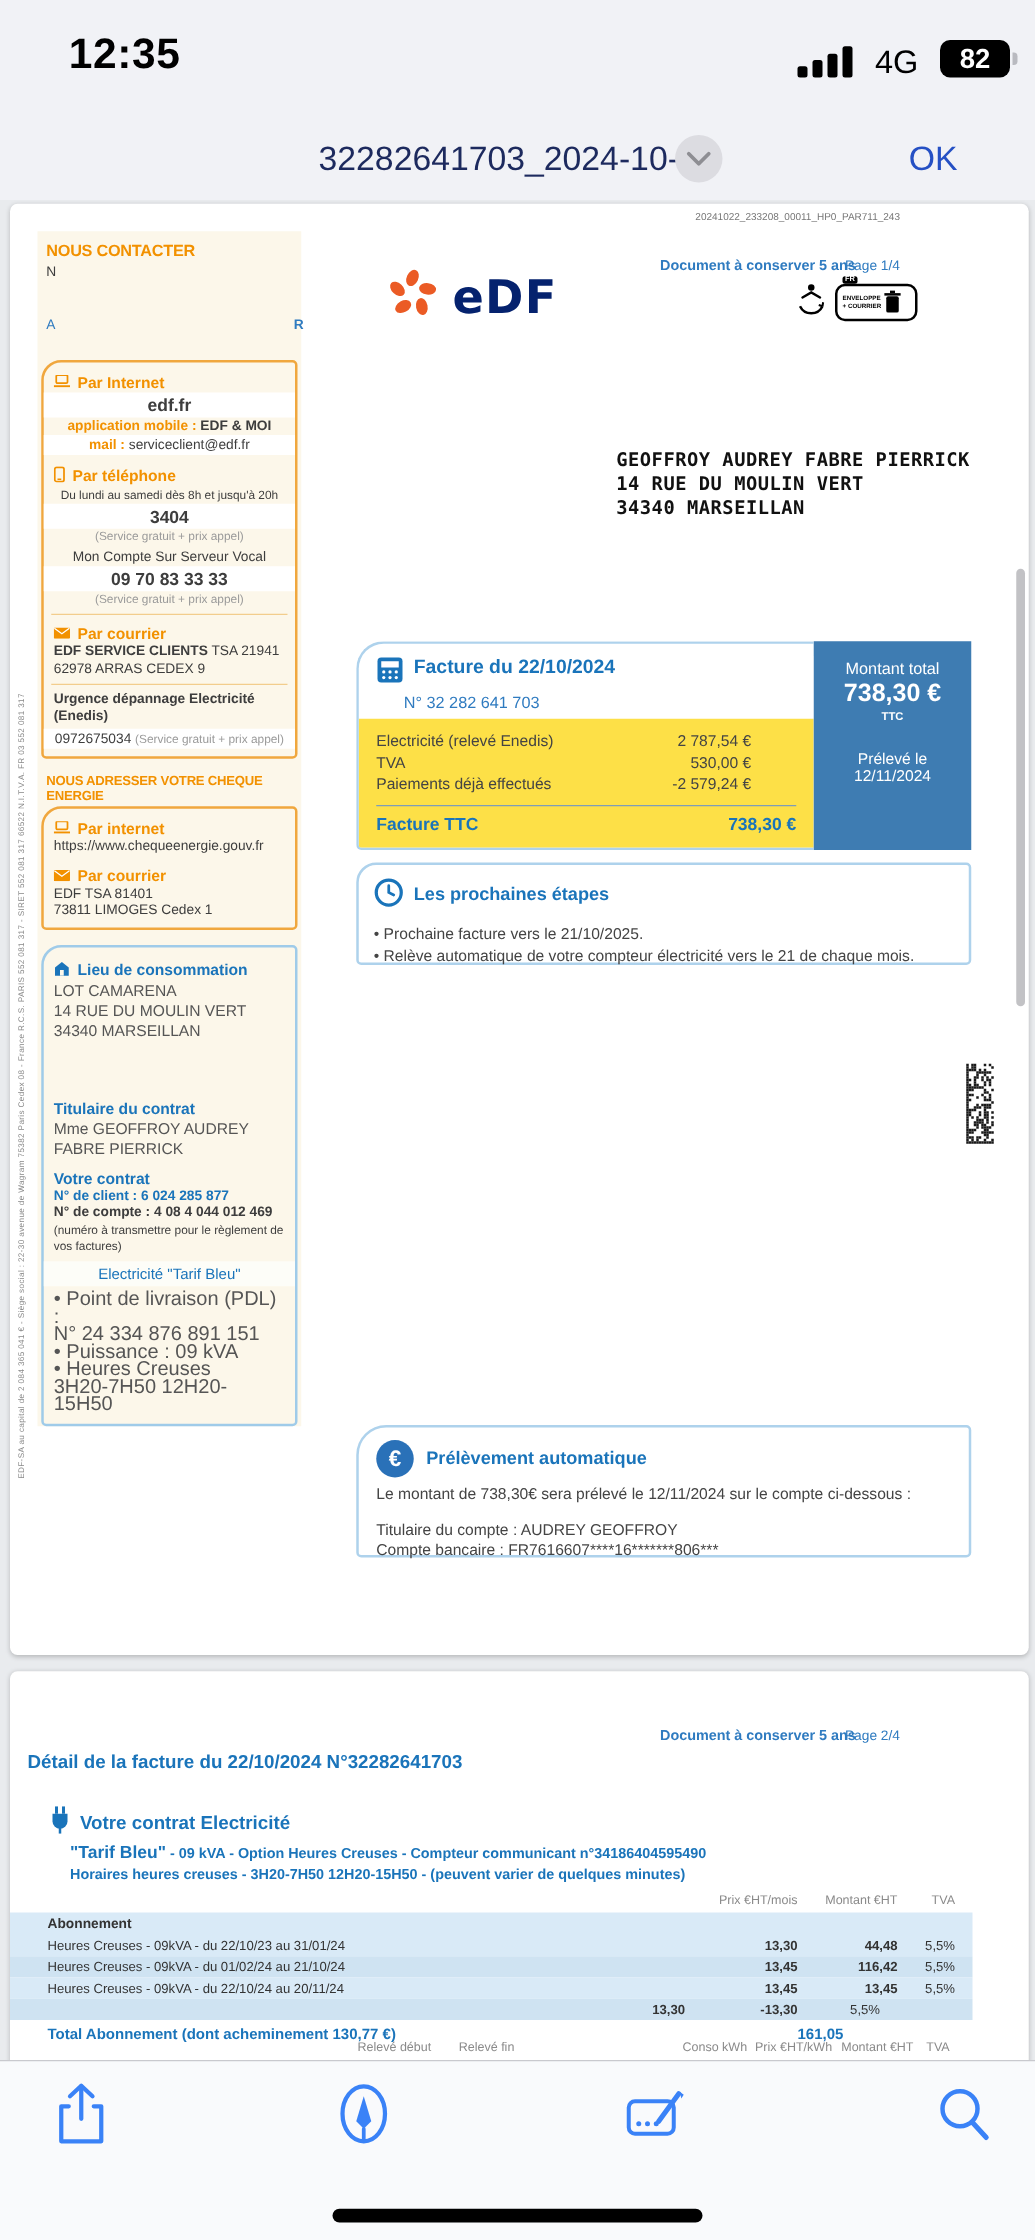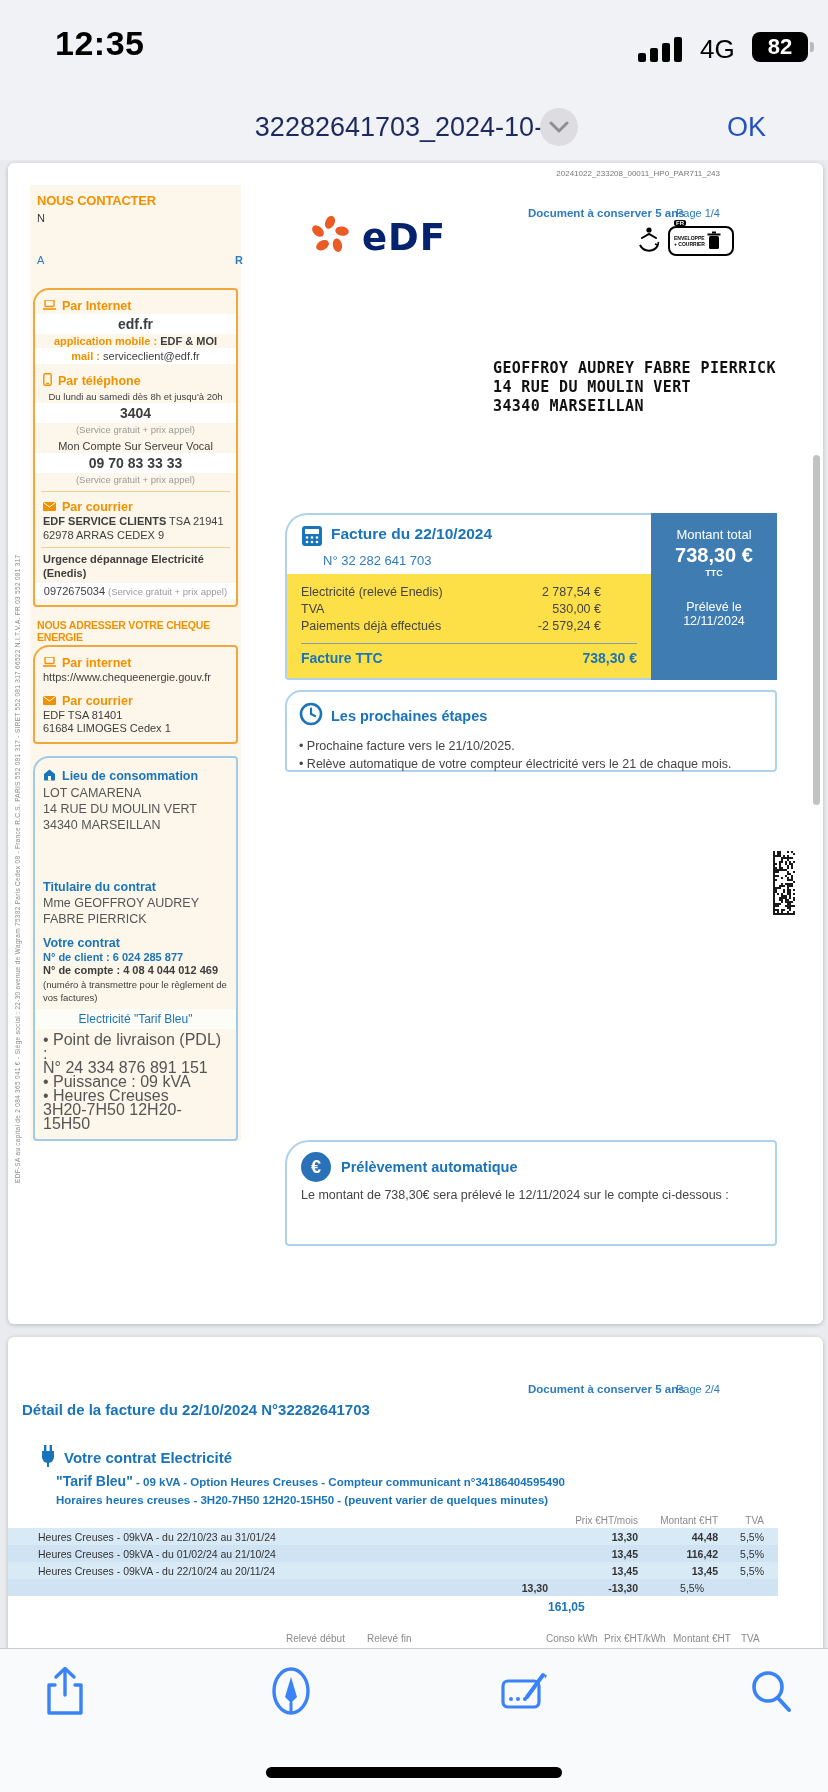--- a/index.html
+++ b/index.html
@@ -240,21 +240,21 @@
           <div class="sb-txt">https://www.chequeenergie.gouv.fr</div>
           <div class="sb-sec" style="margin-top:6px;">
             <span class="ic-sm"><svg width="13" height="9" viewBox="0 0 13 9">
                   <rect width="13" height="9" rx="1" fill="#f29100"></rect>
                   <path d="M0.5 0.5 L6.5 5 L12.5 0.5" fill="none" stroke="#fff" stroke-width="1"></path>
                 </svg></span>
             <span>Par courrier</span>
           </div>
           <div class="sb-txt">
             <span>EDF TSA 81401</span><br>
-            <span>61684 LIMOGES Cedex 1</span>
+            <span>73811 LIMOGES Cedex 1</span>
           </div>
         </div>
 
         <div class="bbox">
           <div class="sb-sec bl">
             <span class="ic-sm"><svg width="13" height="12" viewBox="0 0 13 12">
                   <path d="M1 5 L6.5 0.5 L12 5 L12 11.5 L1 11.5 Z" fill="#1a74ba"></path>
                   <rect x="5" y="7" width="3" height="4.5" fill="#fcf7ea"></rect>
                 </svg></span>
             <span>Lieu de consommation</span>
@@ -575,20 +575,24 @@
           <span style="left: 18px; top: 62px; width: 2px; height: 2px;"></span>
           <span style="left: 20px; top: 62px; width: 2px; height: 2px;"></span>
         </div>
 
       <div class="debit-box">
         <div class="debit-head">
           <span class="euro-ic">€</span>
           <span>Prélèvement automatique</span>
         </div>
         <div class="debit-line">Le montant de 738,30€ sera prélevé le 12/11/2024 sur le compte ci-dessous :</div>
+        <div class="debit-sub">
+          <span>Titulaire du compte : AUDREY GEOFFROY</span><br>
+          <span>Compte bancaire : FR7616607****16*******806***</span>
+        </div>
       </div>
     </div>
 
     <div class="page page2">
       <div class="keep2">Document à conserver 5 ans</div>
       <div class="pagelab2">Page 2/4</div>
       <div class="p2-head">Détail de la facture du 22/10/2024 N°32282641703</div>
 
       <div class="p2-contract">
         <span>
@@ -605,20 +609,21 @@
       <div class="p2-tarif"><b>"Tarif Bleu"</b><span> - 09 kVA - Option Heures Creuses - Compteur communicant n°34186404595490</span></div>
       <div class="p2-hor">Horaires heures creuses - 3H20-7H50 12H20-15H50 - (peuvent varier de quelques minutes)</div>
 
       <div class="tbl">
         <div class="tbl-grid tbl-head">
           <span class="c-label"></span>
           <span class="c-prix">Prix €HT/mois</span>
           <span class="c-montant">Montant €HT</span>
           <span class="c-tva">TVA</span>
         </div>
+        <div class="tbl-band">Abonnement</div>
         <div id="tbl-rows">
             <div class="tbl-grid tbl-row">
               <span class="c-label">Heures Creuses - 09kVA - du 22/10/23 au 31/01/24</span>
               <span class="c-prix">13,30</span>
               <span class="c-montant">44,48</span>
               <span class="c-tva">5,5%</span>
             </div>
             <div class="tbl-grid tbl-row alt">
               <span class="c-label">Heures Creuses - 09kVA - du 01/02/24 au 21/10/24</span>
               <span class="c-prix">13,45</span>
@@ -631,20 +636,21 @@
               <span class="c-montant">13,45</span>
               <span class="c-tva">5,5%</span>
             </div>
             <div class="tbl-grid tbl-row alt">
               <span class="c-prix">13,30</span>
               <span class="c-montant">-13,30</span>
               <span class="c-tva">5,5%</span>
             </div>
           </div>
         <div class="tbl-grid tbl-total">
+          <span class="c-label">Total Abonnement (dont acheminement 130,77 €)</span>
           <span class="c-prix"></span>
           <span class="c-montant">161,05</span>
           <span class="c-tva"></span>
         </div>
       </div>
 
       <div class="tbl2-head">
           <span>Relevé début</span>
           <span>Relevé fin</span>
           <span>Conso kWh</span>

